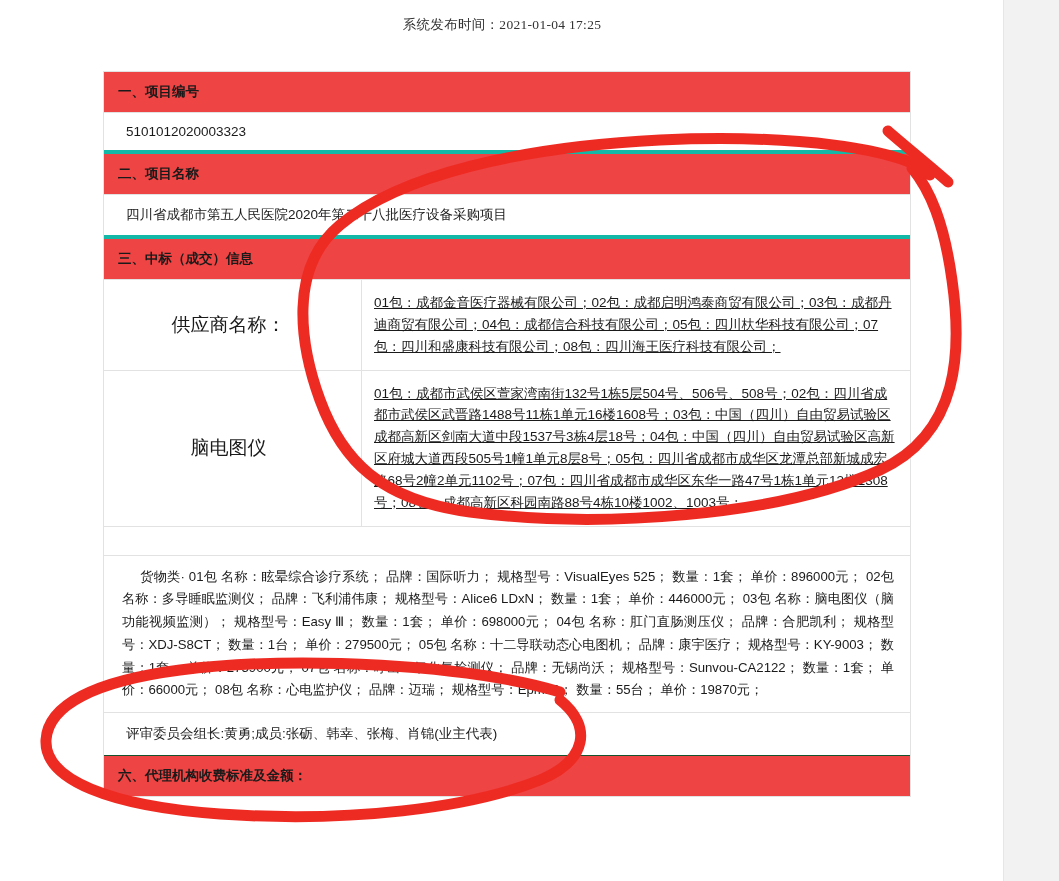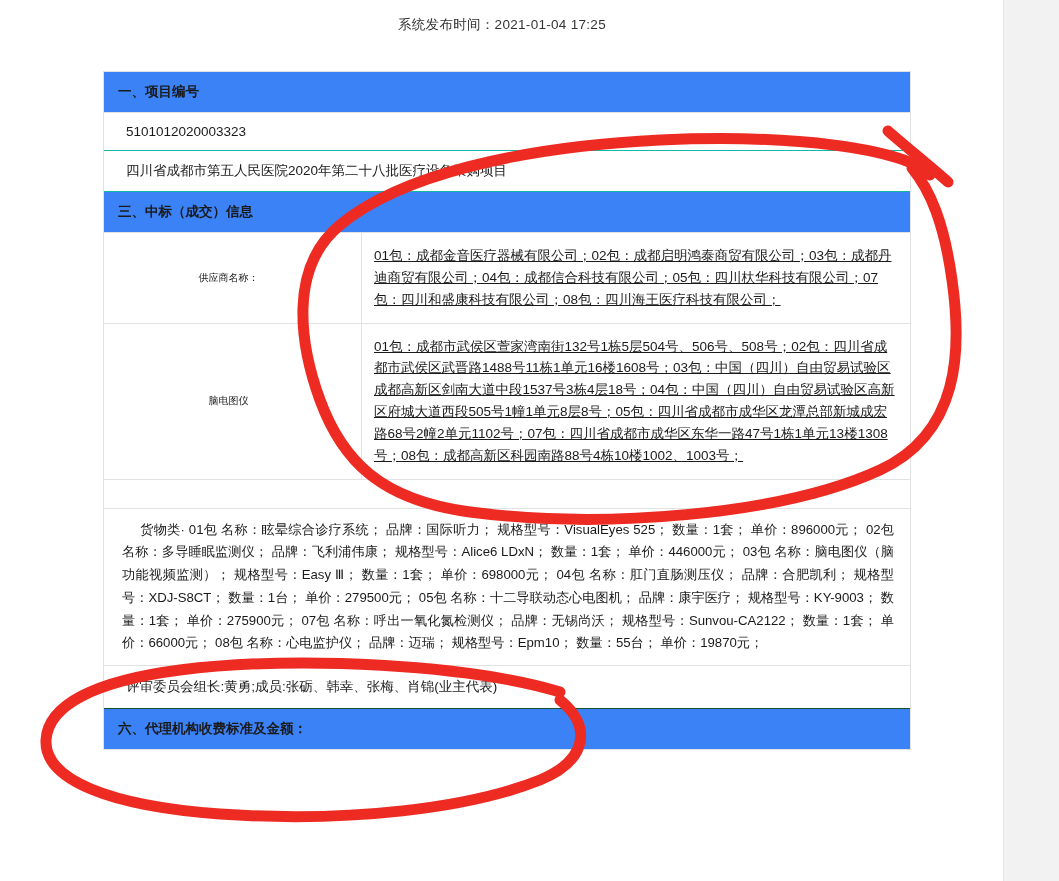--- a/index.html
+++ b/index.html
@@ -27,57 +27,58 @@
   }
   .publish-time {
     position: absolute;
     top: 16px;
     left: 0;
     width: 1004px;
     text-align: center;
     font-size: 13.5px;
     color: #333333;
     letter-spacing: 0.3px;
+    font-family: Liberation Serif, serif;
   }
   .doc {
     position: absolute;
     top: 71px;
     left: 103px;
     width: 808px;
     border: 1px solid #e2e2e2;
     border-bottom: none;
     box-sizing: border-box;
     background: #ffffff;
   }
   .section-head {
     border-bottom: 1px solid #e2e2e2;
     padding: 11px 0 11px 14px;
     font-size: 13.5px;
     color: #1a1a1a;
     font-weight: bold;
-    background: #3b82f6;
+    background: #ef4444;
   }
   .plain-row {
-    border-bottom: 1px solid #14b8a6;
+    border-bottom: 4px solid #14b8a6;
     padding: 11px 0 11px 22px;
     font-size: 13.5px;
     color: #1a1a1a;
   }
   .kv-row {
     display: flex;
     border-bottom: 1px solid #e2e2e2;
     min-height: 28px;
   }
   .kv-label {
     width: 258px;
     min-width: 258px;
     box-sizing: border-box;
     border-right: 1px solid #e2e2e2;
     padding: 12px 8px 12px 0;
-    font-size: 10px;
+    font-size: 19px;
     color: #1a1a1a;
     text-align: center;
     display: flex;
     align-items: center;
     justify-content: center;
   }
   .kv-value {
     flex: 1;
     box-sizing: border-box;
     padding: 12px 14px 12px 12px;
@@ -126,20 +127,21 @@
 
   <div class="right-gutter"></div>
 
   <div class="publish-time">系统发布时间：2021-01-04 17:25</div>
 
   <div class="doc">
 
     <div class="section-head">一、项目编号</div>
     <div class="plain-row">5101012020003323</div>
 
+    <div class="section-head">二、项目名称</div>
     <div class="plain-row">四川省成都市第五人民医院2020年第二十八批医疗设备采购项目</div>
 
     <div class="section-head">三、中标（成交）信息</div>
 
     <div class="kv-row">
       <div class="kv-label">供应商名称：</div>
       <div class="kv-value">01包：成都金音医疗器械有限公司；02包：成都启明鸿泰商贸有限公司；03包：成都丹迪商贸有限公司；04包：成都信合科技有限公司；05包：四川杕华科技有限公司；07包：四川和盛康科技有限公司；08包：四川海王医疗科技有限公司；</div>
     </div>
 
     <div class="kv-row">

